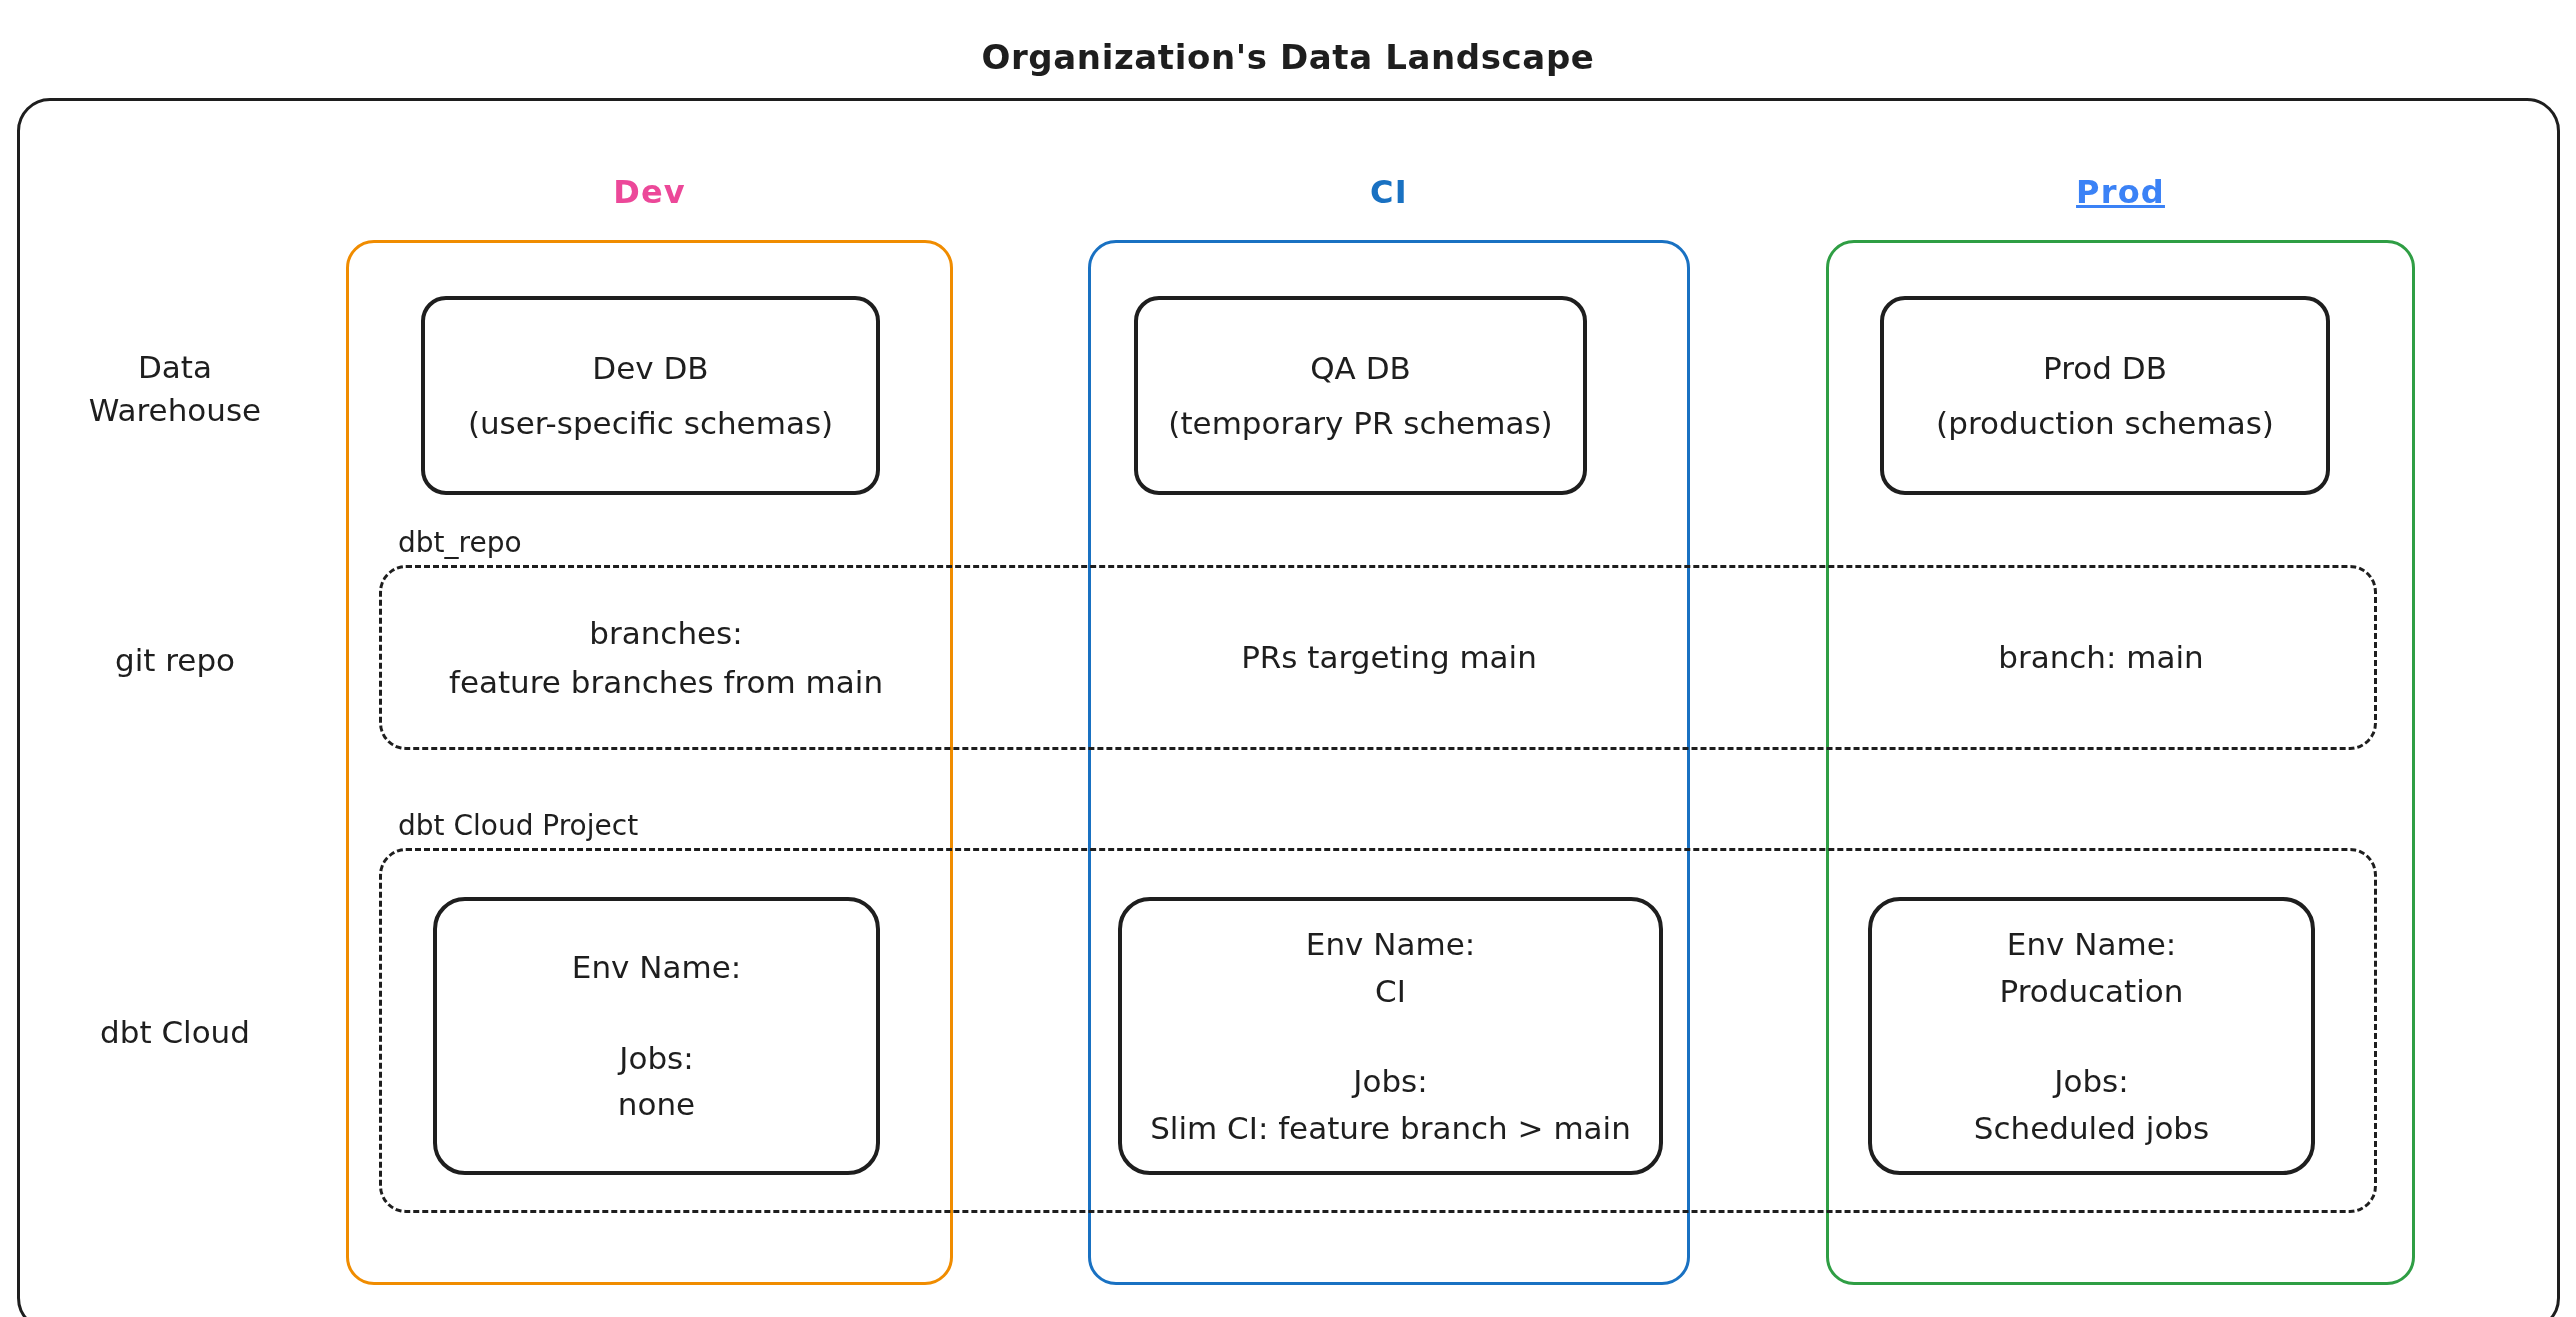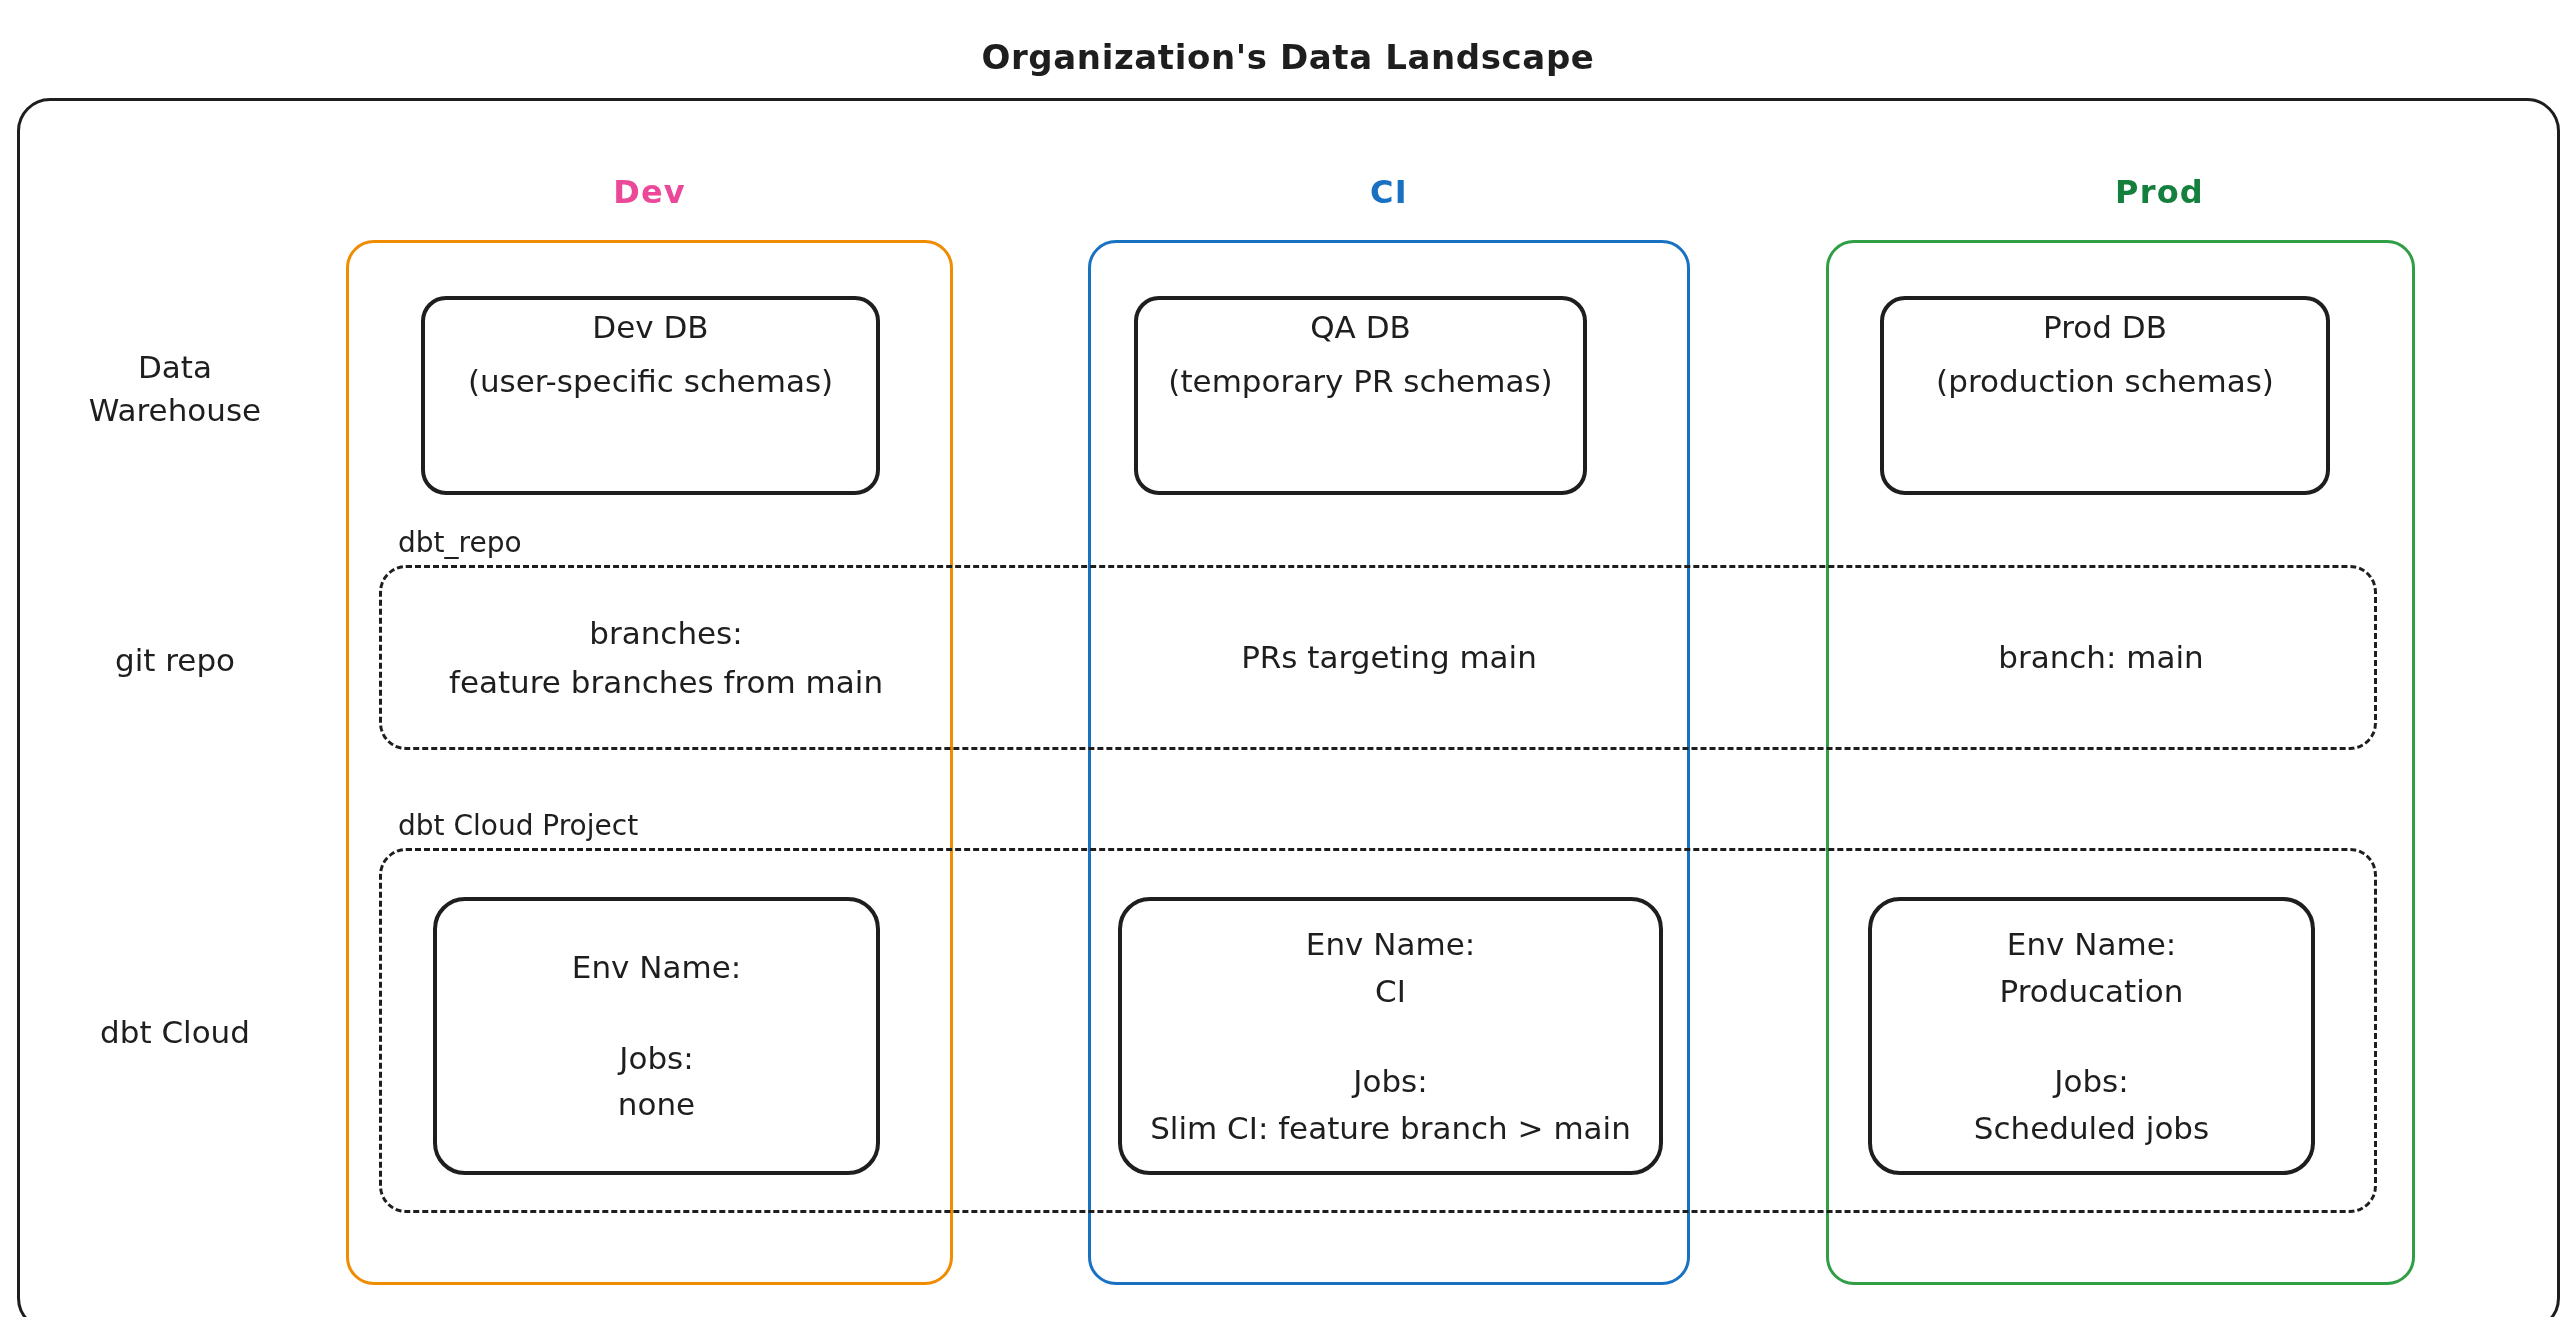--- a/index.html
+++ b/index.html
@@ -29,21 +29,21 @@
   }
 
   .col-header{
     top:144px;height:41px;
     text-align:center;
     font-size:32px;font-weight:bold;
     letter-spacing:1.2px;
   }
   .col-header.dev{left:346px;width:607px;color:#ec4899;}
   .col-header.ci{left:1088px;width:602px;color:#1971c2;}
-  .col-header.prod{left:1865px;width:589px;color:#15803d;}
+  .col-header.prod{left:1826px;width:589px;color:#3b82f6;text-decoration:underline;}
 
   .col-box{
     top:211px;height:1045px;
     border-radius:28px;background:transparent;
   }
   .col-box.dev{left:346px;width:607px;border:3.6px solid #f08c00;}
   .col-box.ci{left:1088px;width:602px;border:3.6px solid #1971c2;}
   .col-box.prod{left:1826px;width:589px;border:3.6px solid #2f9e44;}
 
   .row-label{
@@ -52,21 +52,21 @@
     font-size:31px;line-height:1.4;
   }
   .row-label.warehouse{top:317px;}
   .row-label.git{top:610px;}
   .row-label.dbt{top:982px;}
 
   .db-box{
     top:267px;height:199px;
     border:4.7px solid #1e1e1e;border-radius:25px;
     display:flex;flex-direction:column;
-    align-items:center;justify-content:flex-start;
+    align-items:center;justify-content:center;
     text-align:center;font-size:31px;line-height:1.75;
     background:#ffffff;
   }
   .db-box.dev{left:421px;width:459px;}
   .db-box.qa{left:1134px;width:453px;}
   .db-box.prod{left:1880px;width:450px;}
 
   .dashed-box{
     left:379px;width:1998px;
     border:3px dashed #1e1e1e;border-radius:27px;

